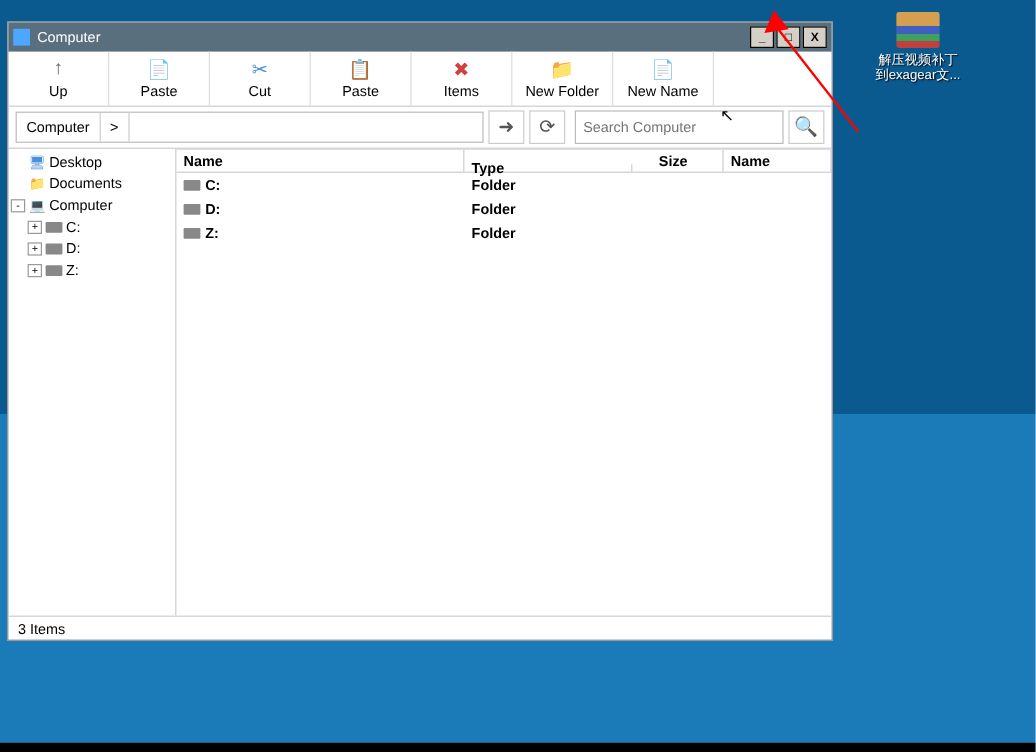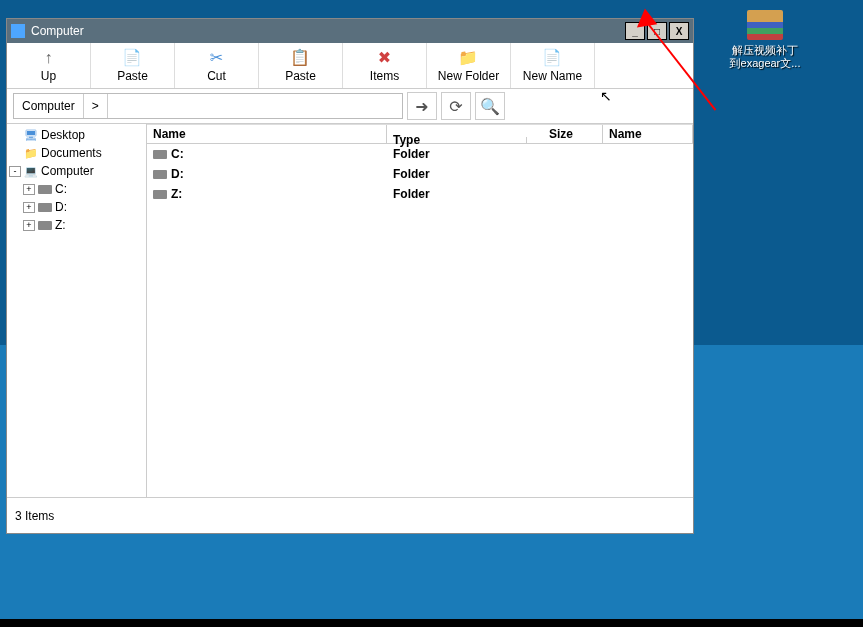--- a/index.html
+++ b/index.html
@@ -39,21 +39,21 @@
     .col { border-right: 1px solid #ccc; padding: 0 6px; display: flex; align-items: center; }
     .col-name { width: 240px; }
     .col-type { width: 140px; margin-top: 12px; }
     .col-size { width: 60px; text-align: right; margin-left: 16px; }
     .col-date { flex: 1; }
     .list-body { flex: 1; }
     .list-row { display: flex; height: 20px; font-size: 12px; }
     .cell { padding: 0 6px; display: flex; align-items: center; }
     .cell-name { width: 240px; gap: 4px; }
     
-    .statusbar { height: 36px; border-top: 1px solid #ccc; padding: 0 8px; display: flex; align-items: center; font-size: 12px; }
+    .statusbar { height: 20px; border-top: 1px solid #ccc; padding: 0 8px; display: flex; align-items: center; font-size: 12px; }
     
     .desktop-icon { position: absolute; left: 725px; top: 10px; width: 80px; display: flex; flex-direction: column; align-items: center; gap: 4px; cursor: pointer; }
     .di-img { width: 36px; height: 30px; background: linear-gradient(to bottom, #d4a050 0%, #d4a050 40%, #4060c0 40%, #4060c0 60%, #40a060 60%, #40a060 80%, #c04040 80%); border-radius: 2px; }
     .di-label { color: #fff; font-size: 11px; text-align: center; line-height: 13px; text-shadow: 1px 1px 1px #000; }
     
     .arrow { position: absolute; pointer-events: none; }
     .arrow-line { position: absolute; width: 140px; height: 2px; background: #ff0000; transform-origin: left center; }
     .arrow-head { position: absolute; width: 0; height: 0; border-right: 18px solid #ff0000; border-top: 10px solid transparent; border-bottom: 10px solid transparent; }
     
     .cursor-ptr { position: absolute; left: 600px; top: 88px; font-size: 14px; color: #000; pointer-events: none; }
@@ -106,20 +106,21 @@
       </div>
     </div>
 
   <div class="nav-row">
     <div class="breadcrumb">
       <div class="crumb-btn">Computer</div>
       <div class="crumb-btn">&gt;</div>
     </div>
     <div class="nav-icon-btn">➜</div>
     <div class="nav-icon-btn">⟳</div>
+    <input class="search-box" placeholder="Search Computer" style="">
     <div class="nav-icon-btn">🔍</div>
   </div>
 
   <div class="body">
     <div class="sidebar" id="sidebar">
         <div class="tree-row">
           <span class="tree-spacer"></span>
           <span class="tree-icon" style="color:#4a90d9">🖥</span>
           <span>Desktop</span>
         </div>

